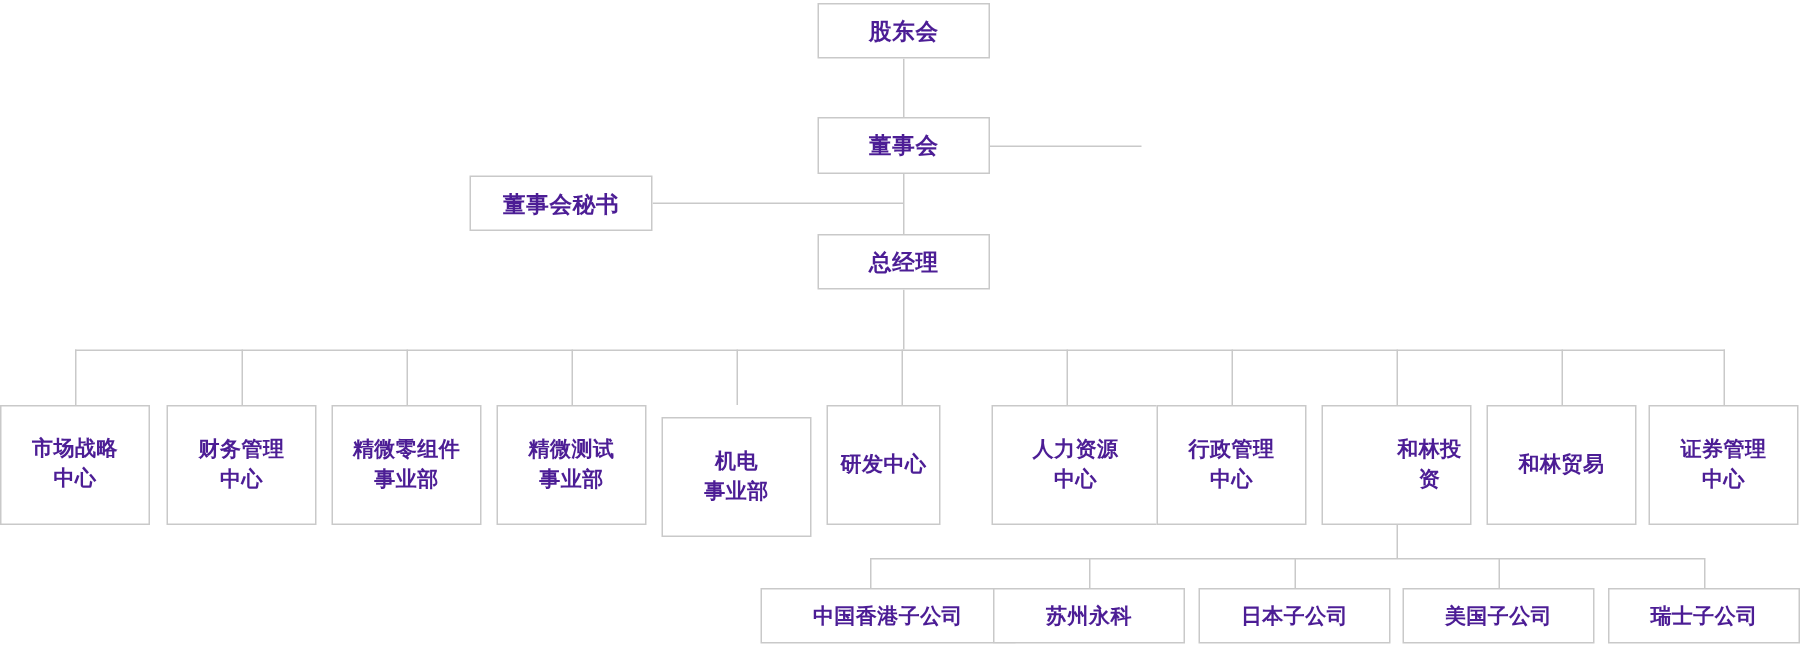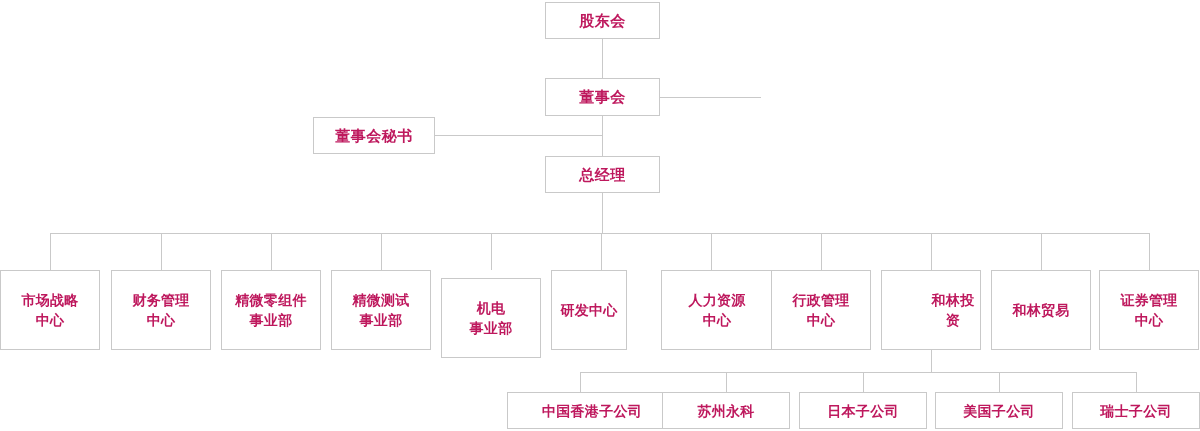--- a/index.html
+++ b/index.html
@@ -10,21 +10,21 @@
     font-family:"DejaVu Sans","Liberation Sans",sans-serif;
     overflow:hidden;
   }
   #chart{position:relative;width:1200px;height:431px;}
 
   .node{
     position:absolute;
     box-sizing:border-box;
     border:1px solid #c9c9c9;
     background:#ffffff;
-    color:#be185d;
+    color:#4c1d95;
     font-weight:bold;
     font-size:15px;
     line-height:20px;
     display:flex;
     align-items:center;
     justify-content:center;
     text-align:center;
     z-index:2;
     white-space:pre-line;
     letter-spacing:0.5px;
@@ -79,21 +79,21 @@
 
   <div class="node" style="left:545px;top:2px;width:115px;height:37px;">股东会</div>
 
   <div class="node" style="left:545px;top:78px;width:115px;height:38px;">董事会</div>
 
 
   <div class="node" style="left:313px;top:117px;width:122px;height:37px;">董事会秘书</div>
 
   <div class="node" style="left:545px;top:156px;width:115px;height:37px;">总经理</div>
 
-  <div class="node small" style="left:0px;top:270px;width:100px;height:80px;">市场战略
+  <div class="node small" style="left:0px;top:270px;width:100px;height:80px;font-family:Liberation Serif, serif;">市场战略
 中心</div>
   <div class="node small" style="left:111px;top:270px;width:100px;height:80px;">财务管理
 中心</div>
   <div class="node small" style="left:221px;top:270px;width:100px;height:80px;">精微零组件
 事业部</div>
   <div class="node small" style="left:331px;top:270px;width:100px;height:80px;">精微测试
 事业部</div>
   <div class="node small" style="left:441px;top:278px;width:100px;height:80px;">机电
 事业部</div>
   <div class="node small" style="left:551px;top:270px;width:76px;height:80px;">研发中心</div>

